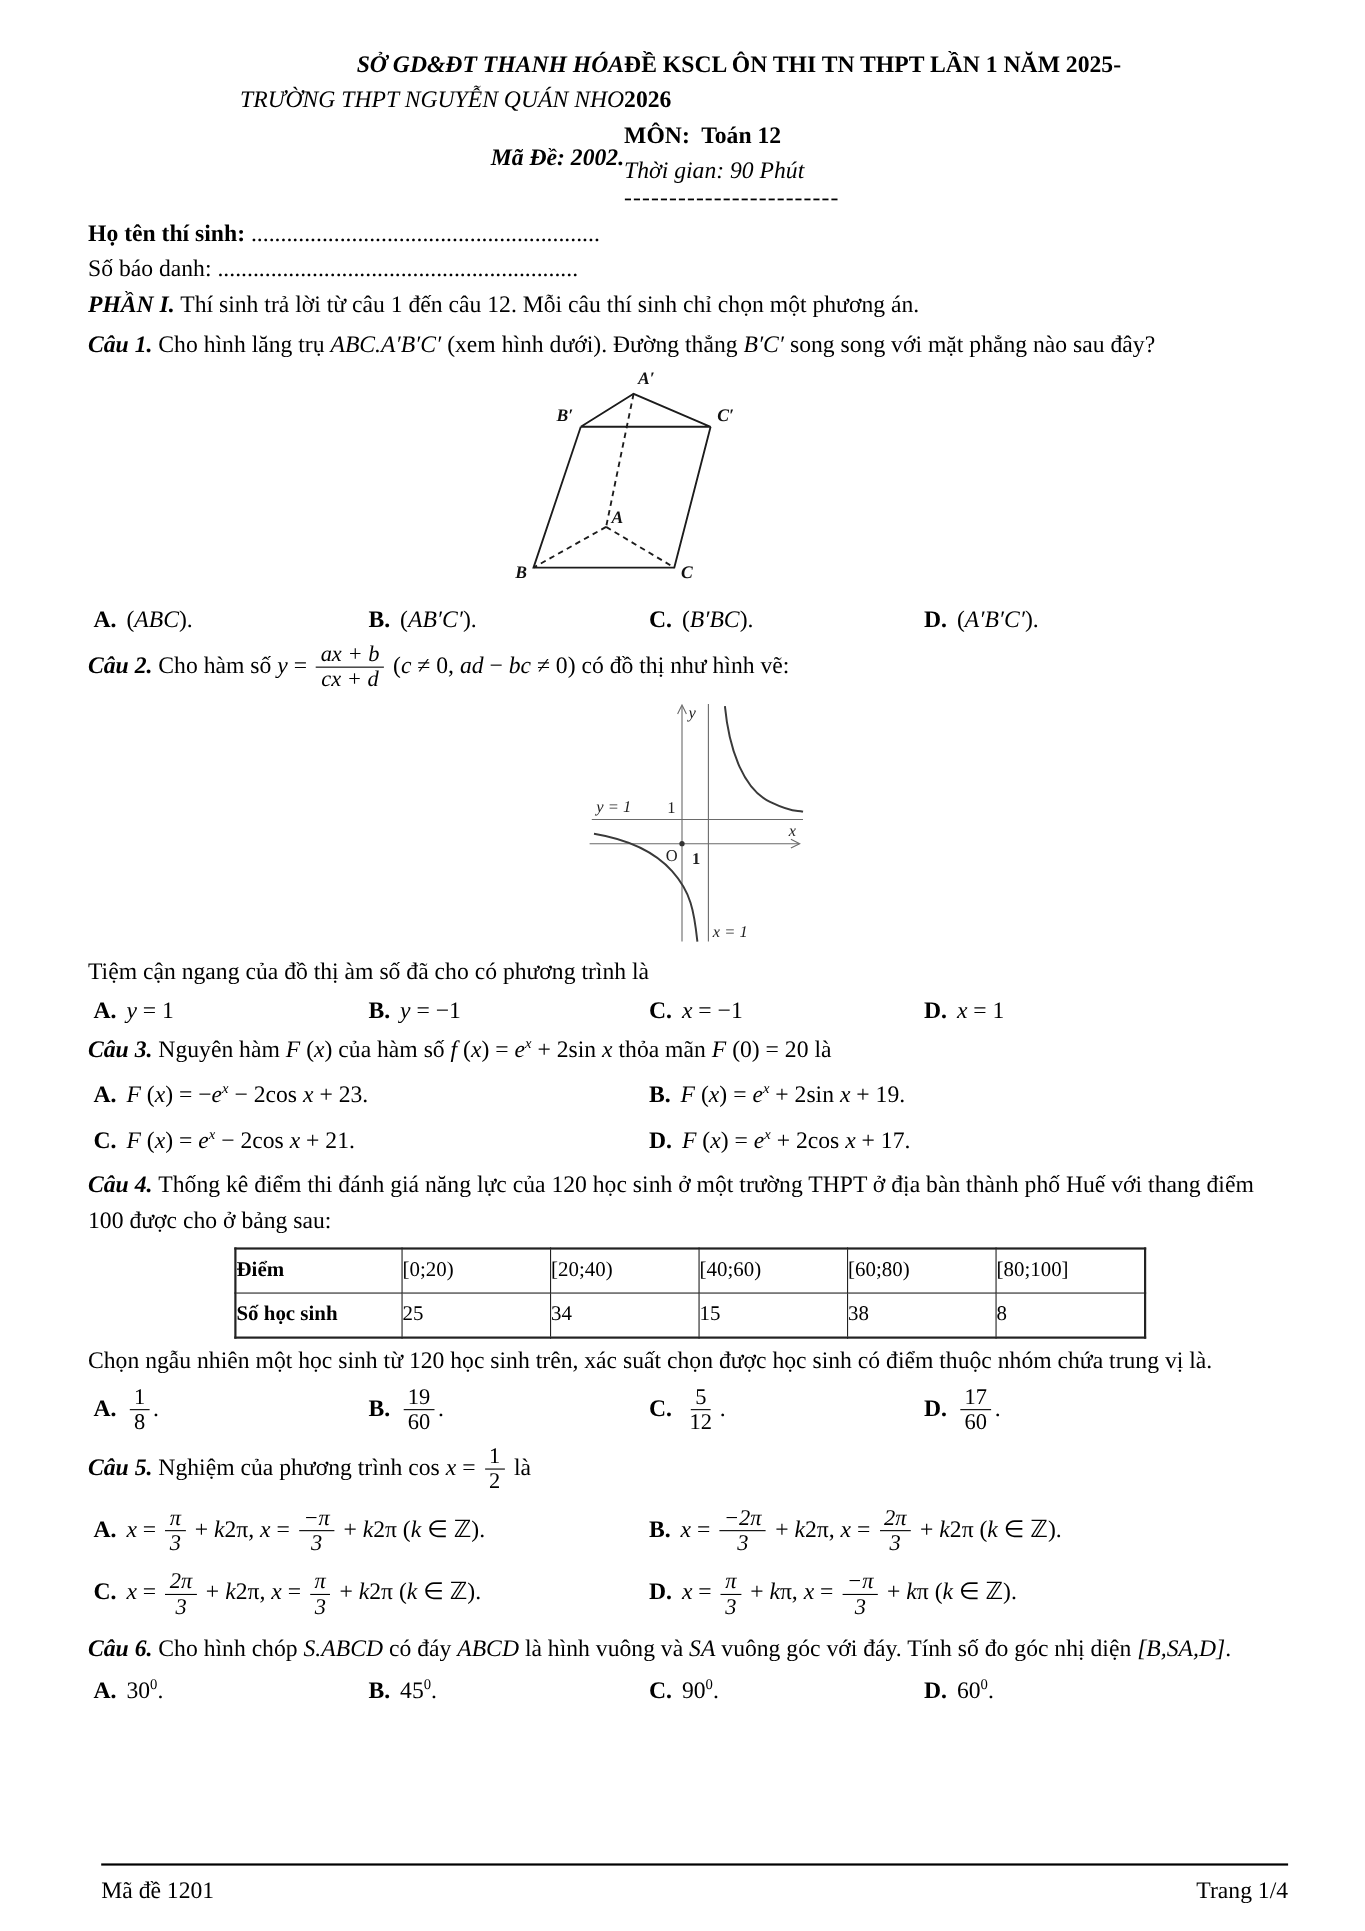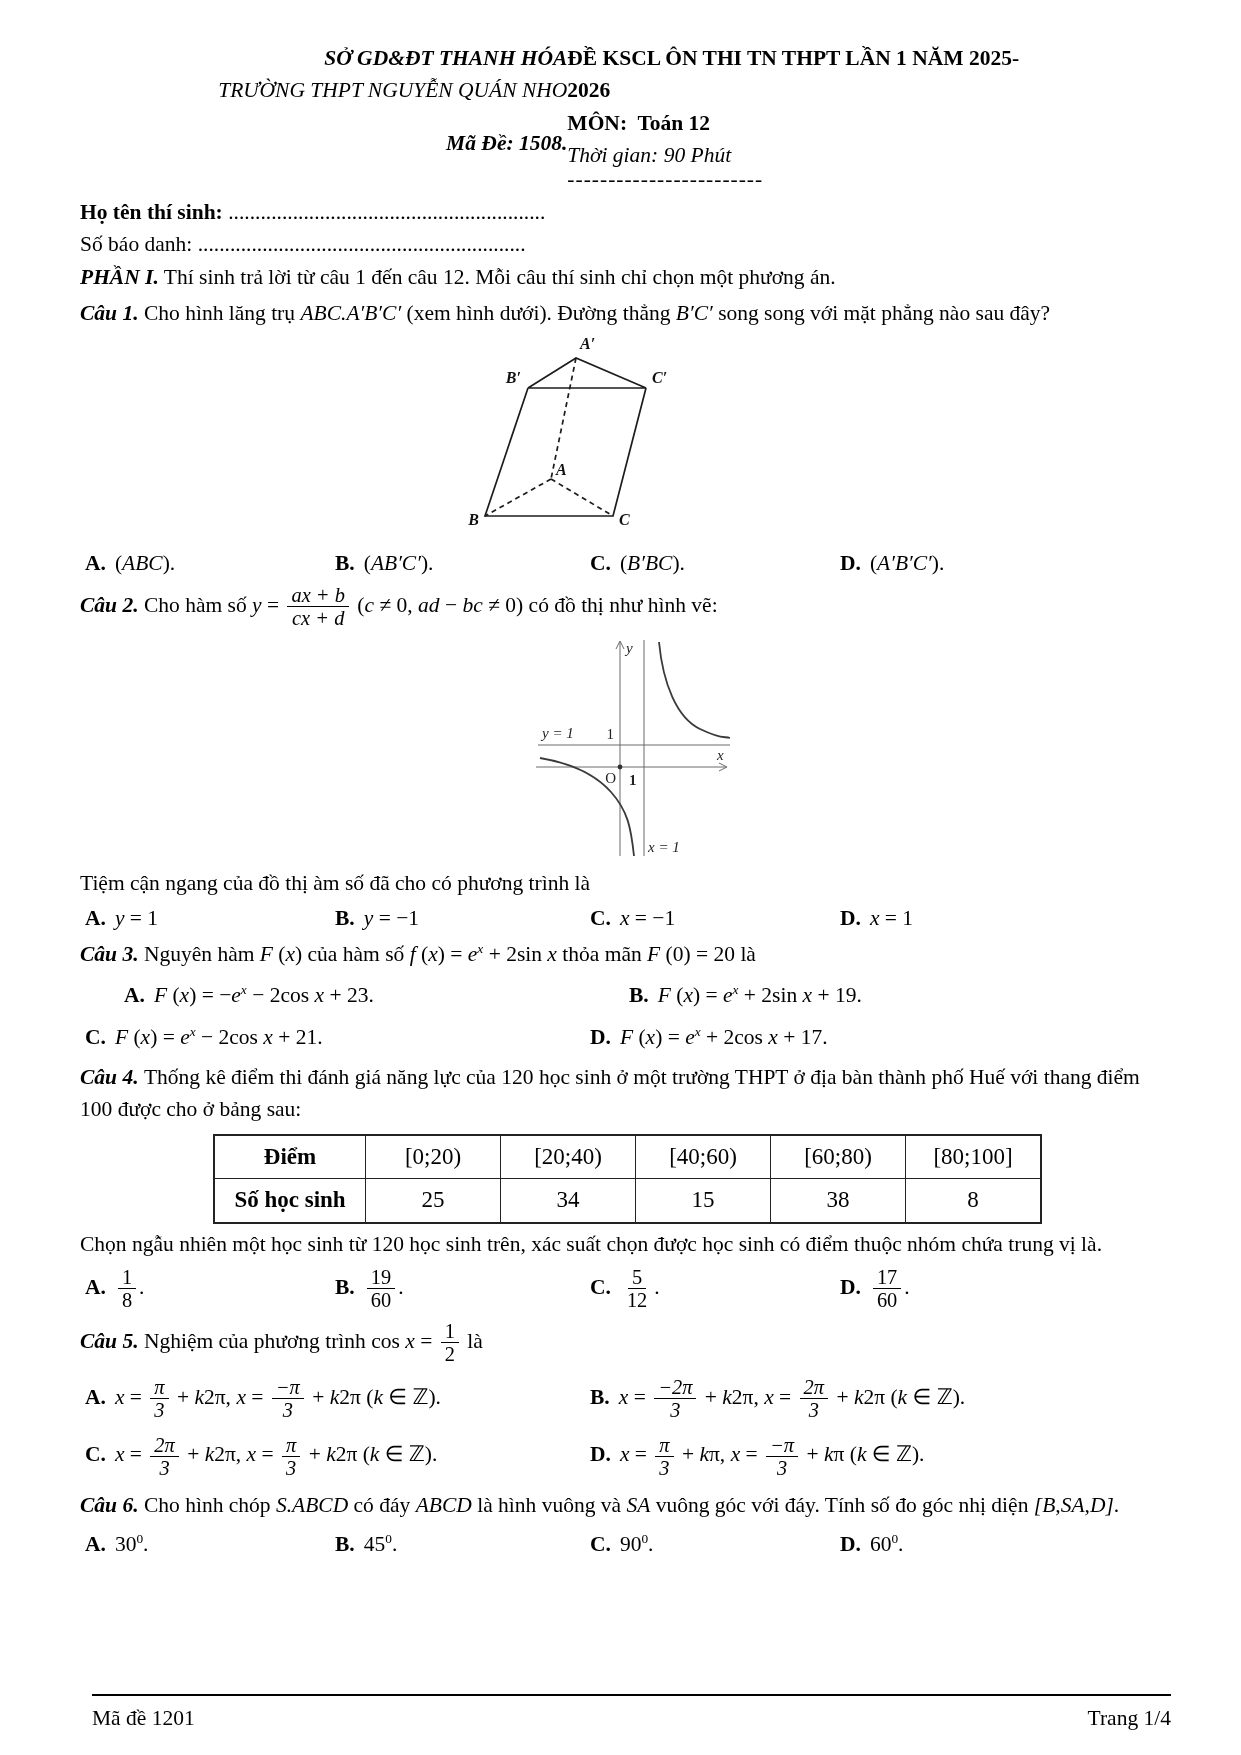--- a/index.html
+++ b/index.html
@@ -35,37 +35,37 @@
         line-height:1.1;font-size:0.95em;margin:0 3px;text-align:center;}
   .frac .num{border-bottom:1.5px solid #000;padding:0 4px;}
   .frac .den{padding:0 4px;}
   .frac.it{font-style:italic;}
   
   .fig-prism{margin:4px 0 2px 383px;}
   .fig-graph{margin:2px 0 0 398px;}
   svg text{font-family:"Liberation Serif",serif;}
   
   .score-table{border-collapse:collapse;margin:8px 0 4px 133px;border:2.5px solid #222;}
-  .score-table td{border:1.5px solid #222;text-align:center;padding:4px 0;height:31px;font-size:23px;}
+  .score-table td{border:1.5px solid #222;padding:4px 0;height:31px;font-size:19px;}
   .score-table td.c0{width:150px;font-weight:bold;}
   .score-table td.cv{width:134px;}
   
   .footer{position:absolute;left:92px;right:70px;top:1694px;border-top:2px solid #000;
           padding-top:6px;display:flex;justify-content:space-between;}
 </style>
 </head>
 <body>
 
 <div class="page">
 
   <div class="header">
     <div class="h-left">
       <div class="bold">SỞ GD&amp;ĐT THANH HÓA</div>
       <div>TRƯỜNG THPT NGUYỄN QUÁN NHO</div>
-      <div class="code">Mã Đề: 1508.</div>
+      <div class="code">Mã Đề: 2002.</div>
     </div>
     <div class="h-right">
       <div class="bold">ĐỀ KSCL ÔN THI TN THPT LẦN 1 NĂM 2025-</div>
       <div class="bold">2026</div>
       <div class="bold">MÔN:&nbsp; Toán 12</div>
       <div class="italic">Thời gian: 90 Phút</div>
       <div class="dashes">------------------------</div>
     </div>
   </div>
 
@@ -142,21 +142,21 @@
     <div class="optrow4">
       <span class="opt"><span class="okey">A.</span><span><i>y</i> = 1</span></span>
       <span class="opt"><span class="okey">B.</span><span><i>y</i> = −1</span></span>
       <span class="opt"><span class="okey">C.</span><span><i>x</i> = −1</span></span>
       <span class="opt"><span class="okey">D.</span><span><i>x</i> = 1</span></span>
     </div>
   </div>
 
   <div class="q">
     <p><span class="qlabel">Câu 3.</span><span>&nbsp;Nguyên hàm <i>F</i> (<i>x</i>) của hàm số <i>f</i> (<i>x</i>) = <i>e</i><sup class="it">x</sup> + 2sin <i>x</i> thỏa mãn <i>F</i> (0) = 20 là</span></p>
-    <div class="optrow2" style="margin-top:8px;margin-left:39px;">
+    <div class="optrow2" style="margin-top:8px;">
       <span class="opt"><span class="okey">A.</span><span><i>F</i> (<i>x</i>) = −<i>e</i><sup class="it">x</sup> − 2cos <i>x</i> + 23.</span></span>
       <span class="opt"><span class="okey">B.</span><span><i>F</i> (<i>x</i>) = <i>e</i><sup class="it">x</sup> + 2sin <i>x</i> + 19.</span></span>
     </div>
     <div class="optrow2" style="margin-top:10px;">
       <span class="opt"><span class="okey">C.</span><span><i>F</i> (<i>x</i>) = <i>e</i><sup class="it">x</sup> − 2cos <i>x</i> + 21.</span></span>
       <span class="opt"><span class="okey">D.</span><span><i>F</i> (<i>x</i>) = <i>e</i><sup class="it">x</sup> + 2cos <i>x</i> + 17.</span></span>
     </div>
   </div>
 
   <div class="q" style="margin-top:8px;">

